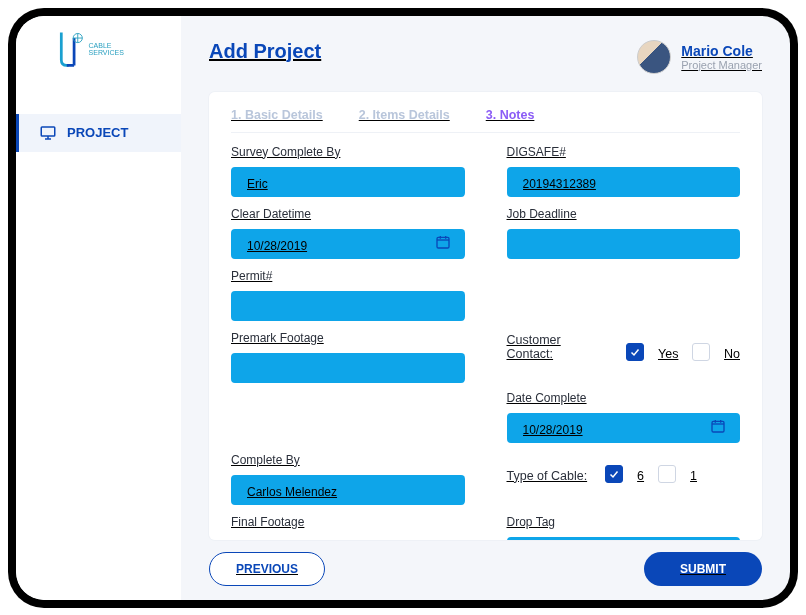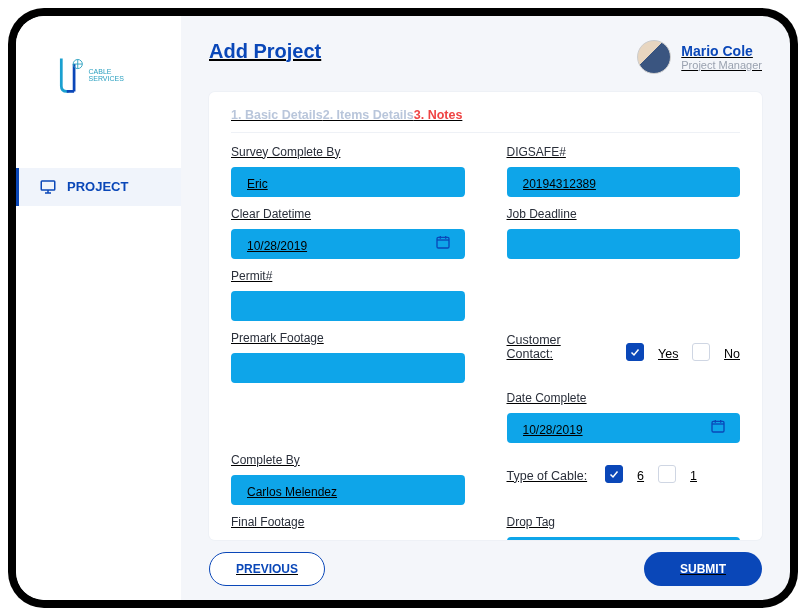--- a/index.html
+++ b/index.html
@@ -5,22 +5,22 @@
   * { box-sizing: border-box; margin: 0; padding: 0; font-family: Arial, Helvetica, sans-serif; }
   body { background: #fff; display: flex; justify-content: center; align-items: center; height: 615px; width: 806px; }
   .device-frame {
     width: 790px; height: 600px; background: #000; border-radius: 36px; padding: 8px;
     position: relative;
   }
   .screen {
     width: 100%; height: 100%; background: #f4f6fa; border-radius: 28px; overflow: hidden; display: flex;
   }
   .sidebar {
-    width: 165px; background: #fff; display: flex; flex-direction: column; align-items: center; padding-top: 34px;
-    border-top-left-radius: 28px; border-bottom-left-radius: 28px; gap: 28px;
+    width: 165px; background: #fff; display: flex; flex-direction: column; align-items: center; padding-top: 8px;
+    border-top-left-radius: 28px; border-bottom-left-radius: 28px;
   }
   .logo { width: 90px; height: 50px; display: flex; align-items: center; gap: 4px; }
   .logo-text-wrap { display: flex; flex-direction: column; font-size: 7px; color: #2aa0c0; line-height: 1; }
   .nav { margin-top: 40px; width: 100%; }
   .nav-item {
     display: flex; align-items: center; gap: 10px; padding: 10px 20px; color: #0a47b8; font-weight: 700; font-size: 13px;
     border-left: 3px solid transparent;
   }
   .nav-item.active { border-left-color: #0a47b8; background: #f0f4fb; }
   .nav-icon { width: 18px; height: 18px; display:flex; align-items:center; justify-content:center; }
@@ -28,23 +28,23 @@
   .header { display: flex; justify-content: space-between; align-items: flex-start; }
   .page-title { color: #0a47b8; font-size: 20px; font-weight: 700; }
   .user-block { display: flex; align-items: center; gap: 10px; }
   .avatar { width: 34px; height: 34px; border-radius: 50%; background: linear-gradient(135deg,#e8d6c0 40%,#3a5580 40%); border:1px solid #ccc; }
   .user-name { color: #0a47b8; font-weight: 600; font-size: 14px; }
   .user-role { color: #9aa2b0; font-size: 11px; }
   .card {
     background: #fff; border-radius: 6px; margin-top: 18px; padding: 16px 22px 10px 22px;
     flex: 1; overflow-y: auto; box-shadow: 0 0 0 1px #eef1f6;
   }
-  .tabs { display: flex; border-bottom: 1px solid #eef1f6; padding-bottom: 10px; margin-bottom: 12px; }
+  .tabs { display: flex; gap: 36px; border-bottom: 1px solid #eef1f6; padding-bottom: 10px; margin-bottom: 12px; }
   .tab { font-size: 12.5px; font-weight: 600; color: #b9c6db; cursor: pointer; }
-  .tab.active { color: #ef4444; }
+  .tab.active { color: #8b5cf6; }
   .form-grid { display: grid; grid-template-columns: 1fr 1fr; column-gap: 42px; row-gap: 10px; }
   .field { display: flex; flex-direction: column; gap: 8px; }
   .field-label { font-size: 12px; color: #2a2f3a; }
   .input {
     border: 6px solid #0ea5e9; border-radius: 4px; height: 30px; padding: 0 10px; font-size: 12px;
     color: #2a2f3a; background: #0ea5e9; display: flex; align-items: flex-end; position: relative;
   }
   .input input { border: none; outline: none; width: 100%; font-size: 12px; background: transparent; }
   .cal-icon { position: absolute; right: 8px; color: #0a47b8; }
   .check-row { display: flex; align-items: flex-end; gap: 14px; font-size: 12.5px; height: 30px; }

